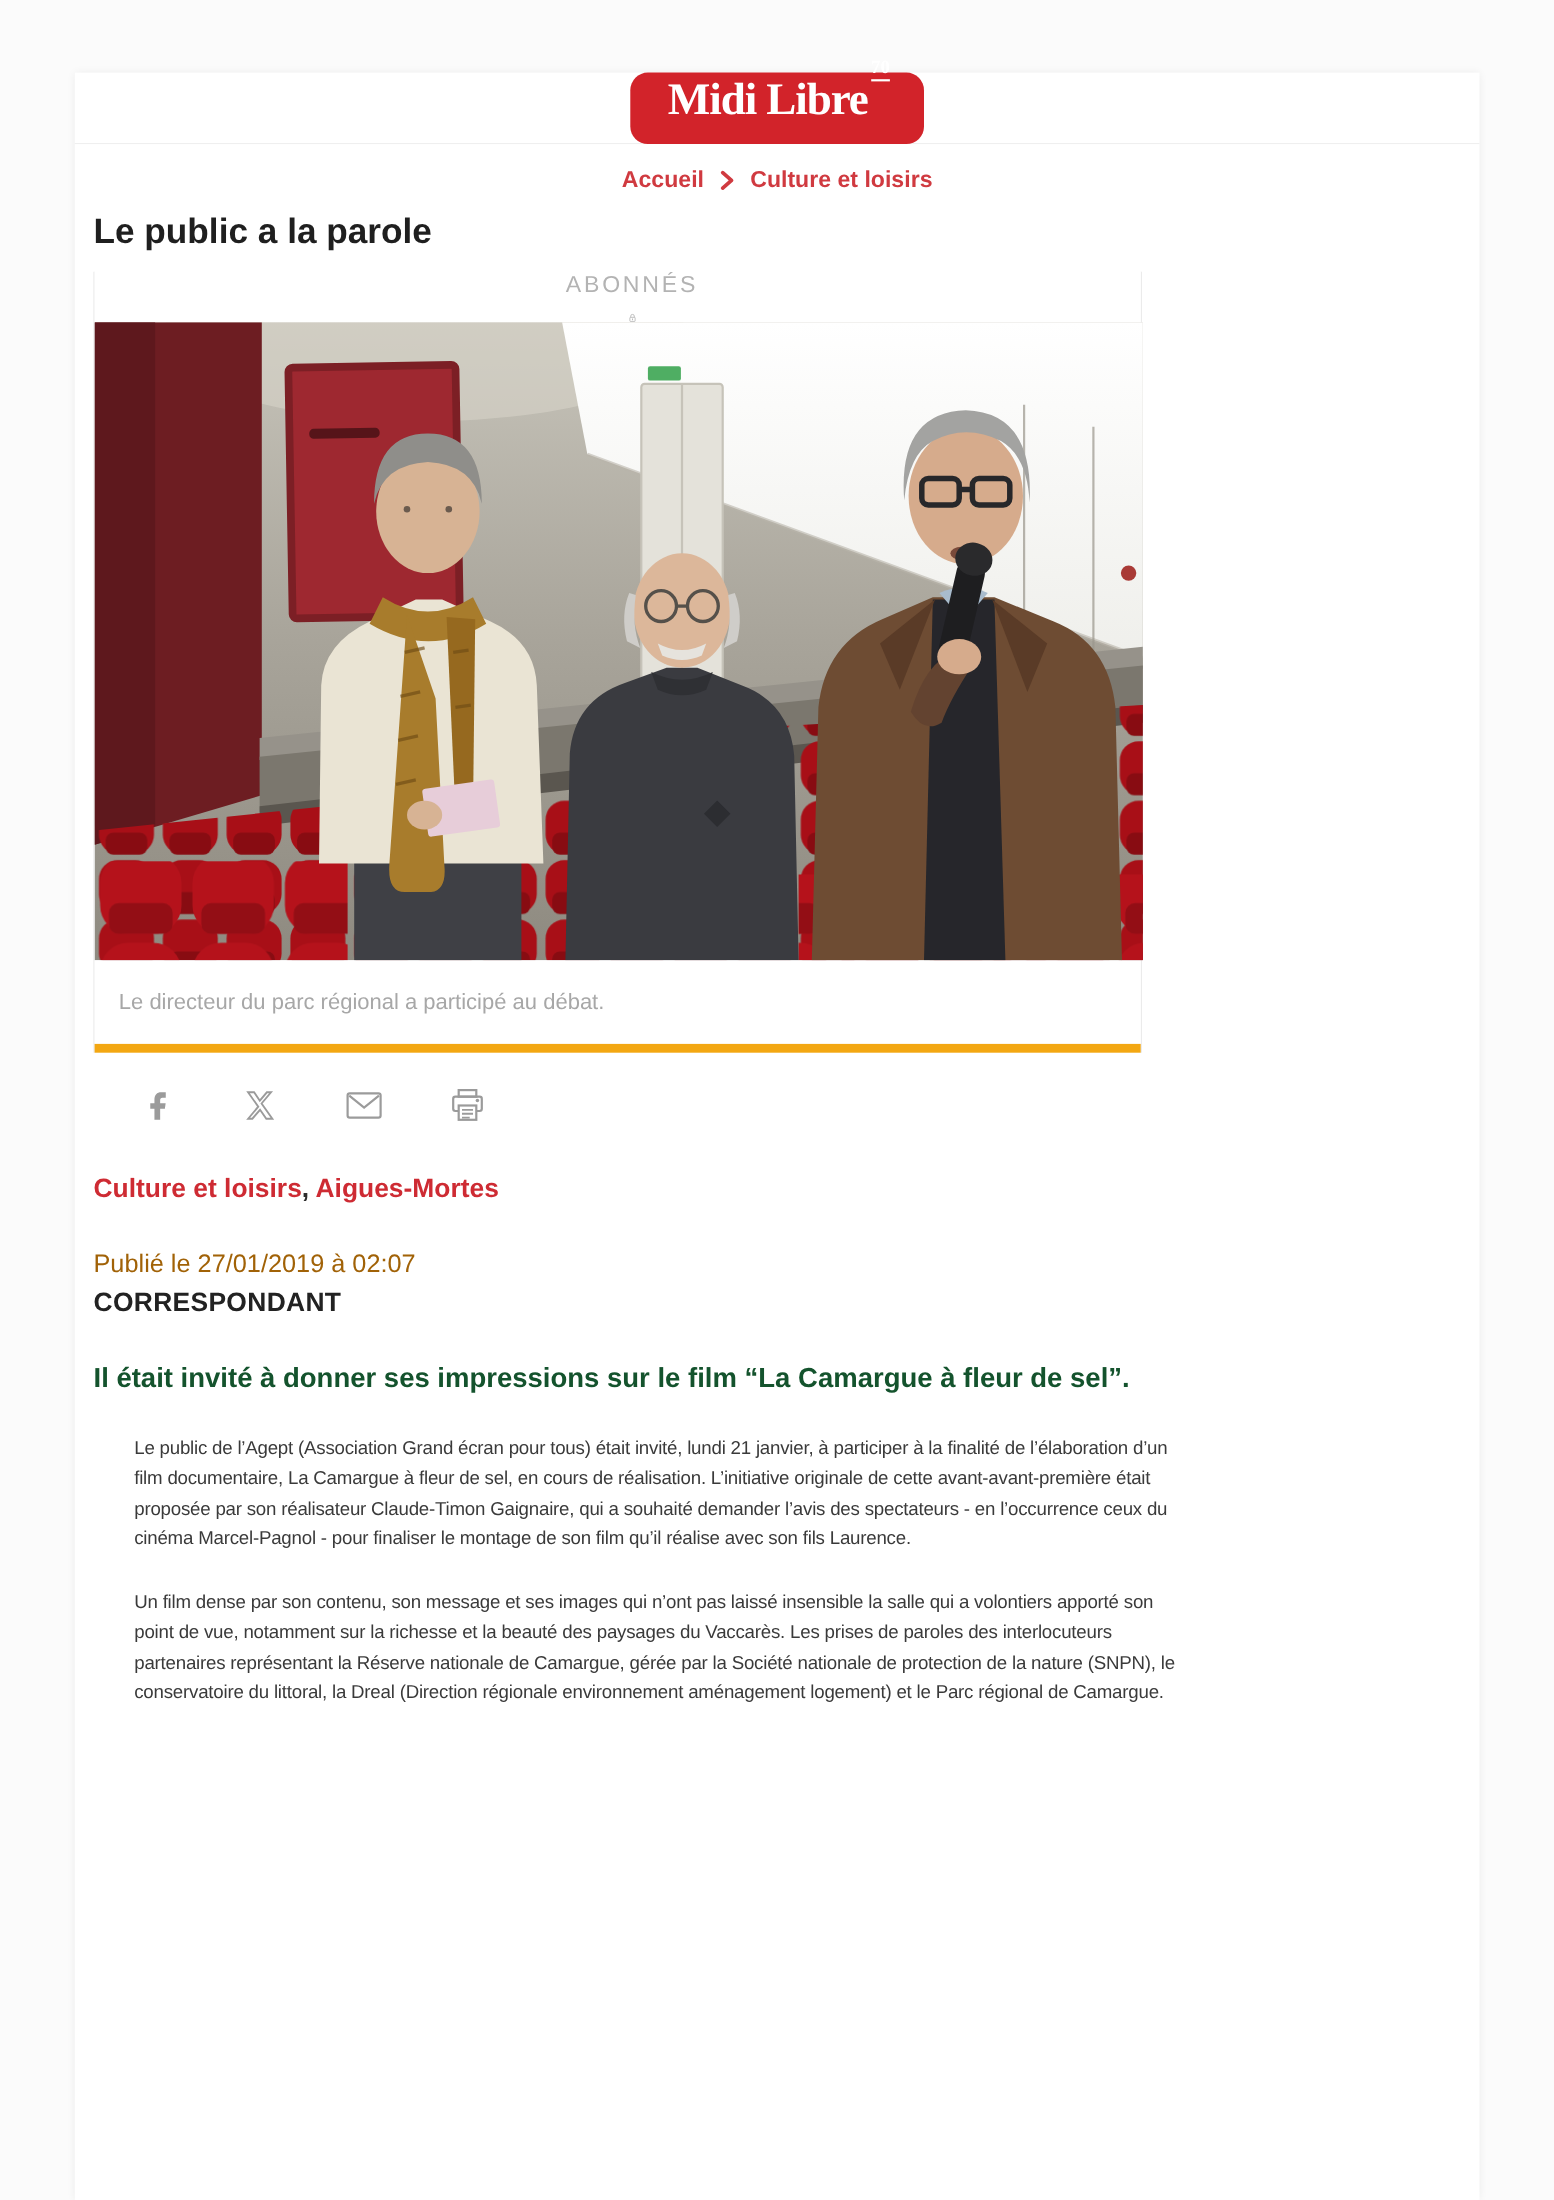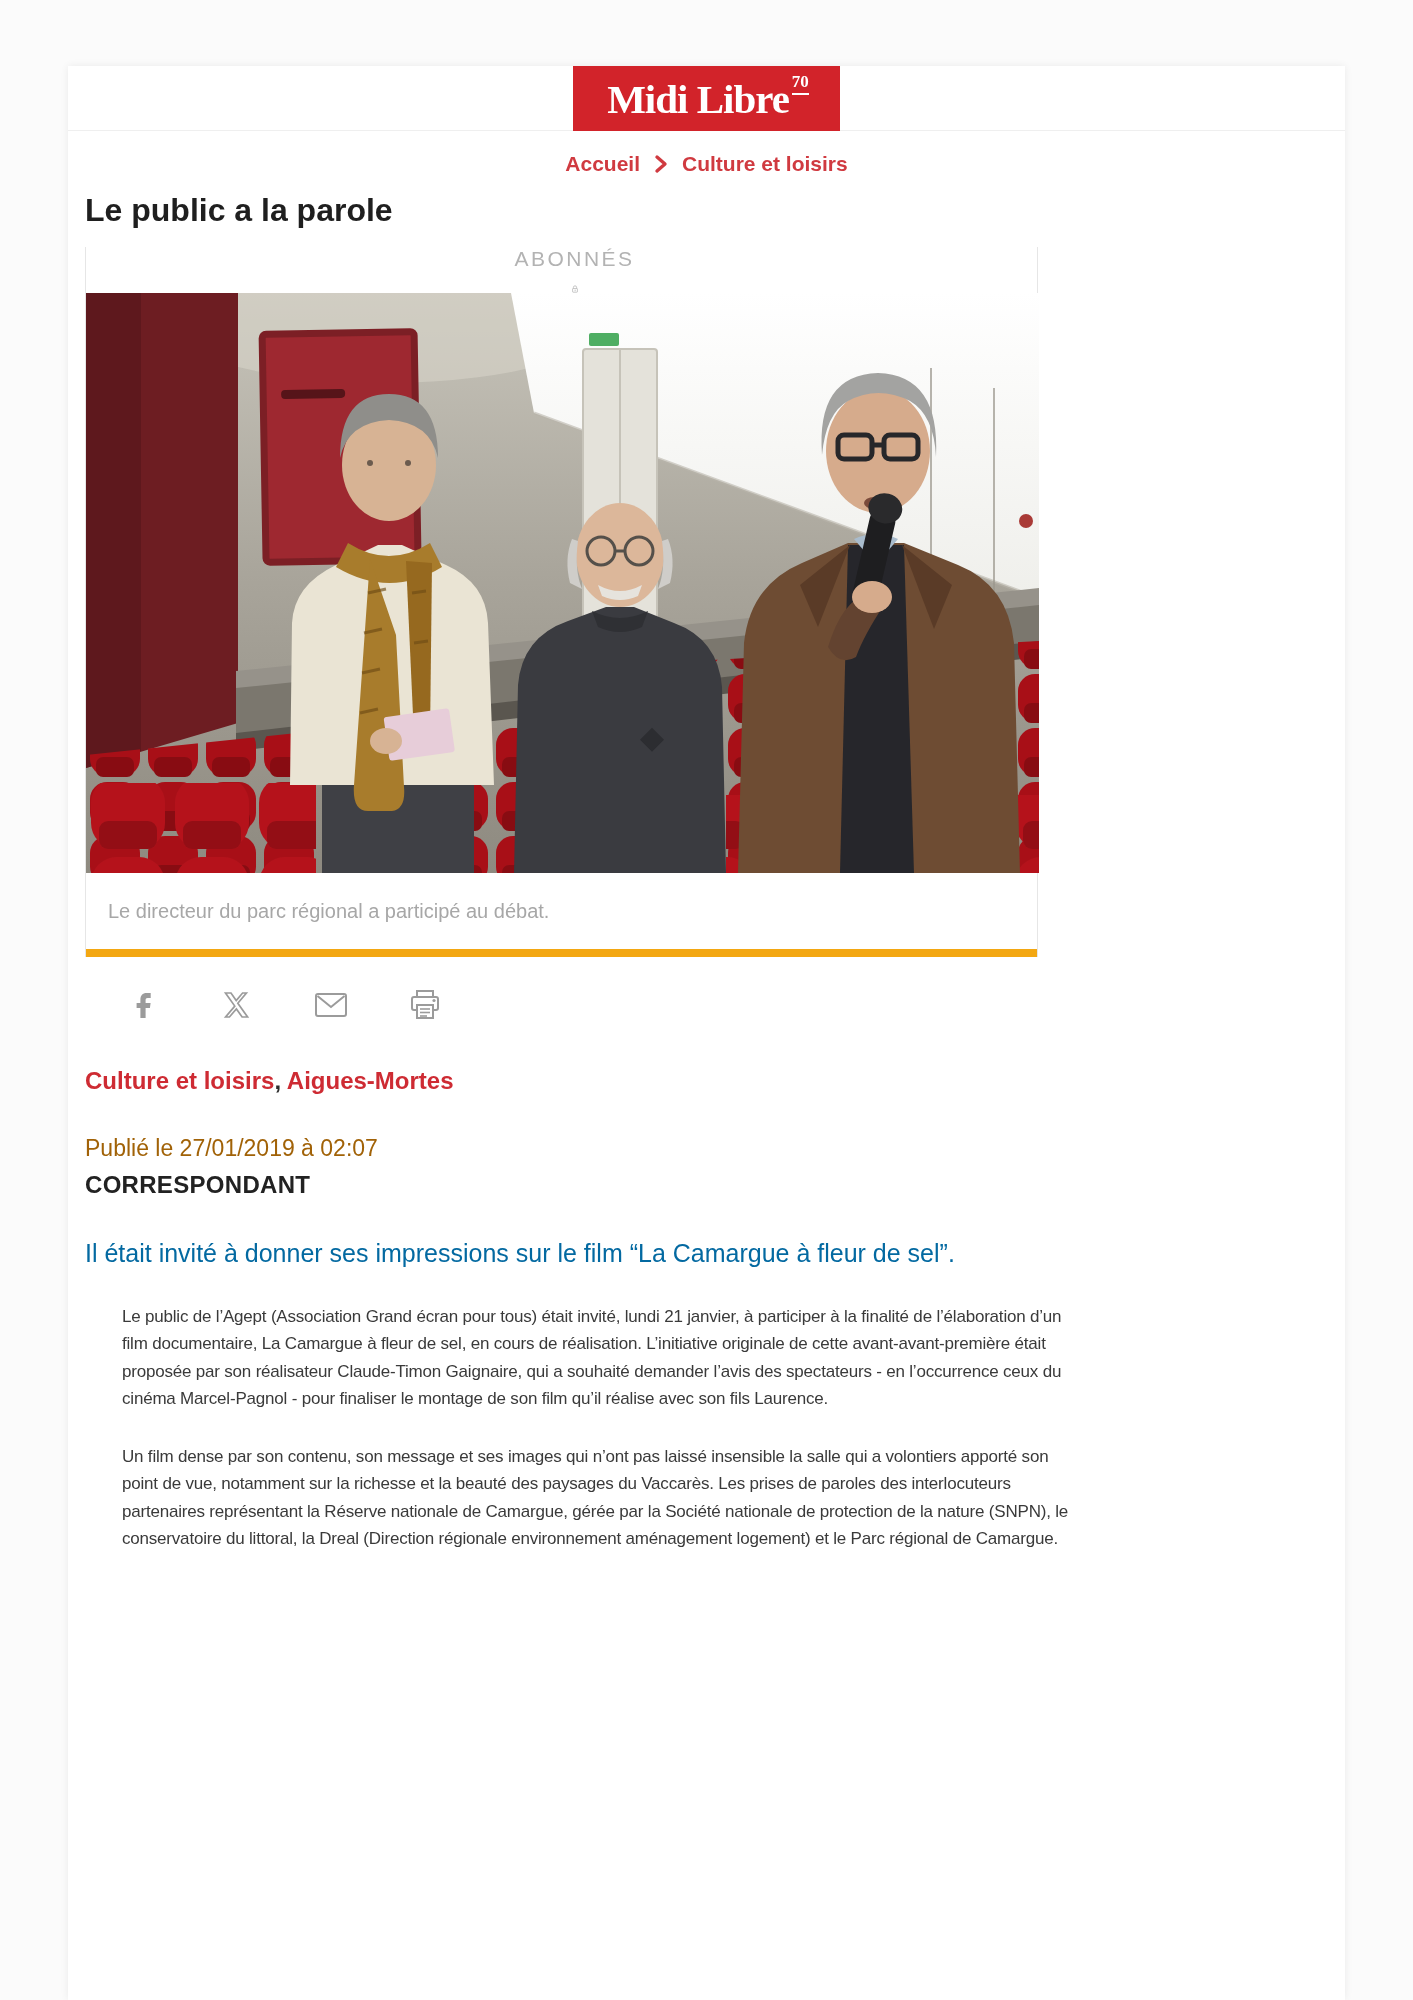--- a/index.html
+++ b/index.html
@@ -3,21 +3,21 @@
 <meta charset="utf-8">
 <style>
   * { box-sizing: border-box; margin: 0; padding: 0; }
   html, body { width: 1413px; height: 2000px; background: #fbfbfb; overflow: hidden;
                font-family: "Liberation Sans", sans-serif; }
   .card { position: absolute; left: 68px; top: 66px; width: 1277px; height: 1934px;
           background: #ffffff; box-shadow: 0 0 8px rgba(0,0,0,0.07); }
   .masthead { height: 65px; border-bottom: 1px solid #efefef; display: flex;
               justify-content: center; align-items: flex-start; }
   .logo { width: 267px; height: 65px; background: #d2232a; color: #fff;
-          display: flex; align-items: center; justify-content: center; cursor: pointer; }
+          display: flex; align-items: flex-start; justify-content: center; cursor: pointer; border-radius: 16px; }
   .logo-text { font-family: "Liberation Serif", serif; font-weight: bold; font-size: 41px;
                letter-spacing: -1px; }
   .logo-badge { font-family: "Liberation Serif", serif; font-weight: bold; font-size: 17px;
                 position: relative; top: -15px; left: 3px; border-bottom: 2px solid #fff;
                 padding-bottom: 1px; }
   .article { margin-left: 17px; width: 1243px; }
   .breadcrumb { padding-top: 21px; display: flex; align-items: center; gap: 14px;
                 font-size: 21px; font-weight: bold; color: #d03a40; justify-content: center; }
   .breadcrumb a { color: #d03a40; text-decoration: none; cursor: pointer; }
   .chev { display: inline-block; }
@@ -34,22 +34,22 @@
   .orange-bar { height: 8px; background: #f3a712; }
   .share-row { margin-top: 30px; display: flex; align-items: center; padding-left: 40px;
                gap: 58px; }
   .share-btn { background: none; border: none; width: 36px; height: 36px; cursor: pointer;
                display: flex; align-items: center; justify-content: center; }
   .tags { margin-top: 44px; font-size: 24px; font-weight: bold; color: #2d2d2d; }
   .tags a { color: #ce2b33; text-decoration: none; cursor: pointer; }
   .published { margin-top: 40px; font-size: 23px; color: #a16207; }
   .author { margin-top: 9px; font-size: 24px; font-weight: bold; color: #222;
             letter-spacing: 0.3px; }
-  .lead { margin-top: 36px; width: 1215px; font-size: 25px; font-weight: normal;
-          color: #0369a1; line-height: 1.5; }
+  .lead { margin-top: 36px; width: 1215px; font-size: 25px; font-weight: bold;
+          color: #14532d; line-height: 1.5; }
   .body-p { margin-top: 30px; width: 962px; font-size: 17px; color: #3a3a3a;
             line-height: 1.62; letter-spacing: -0.2px; margin-left: 37px; }
 </style>
 </head>
 <body>
 
 <div class="card">
 
   <header class="masthead">
     <div class="logo">

